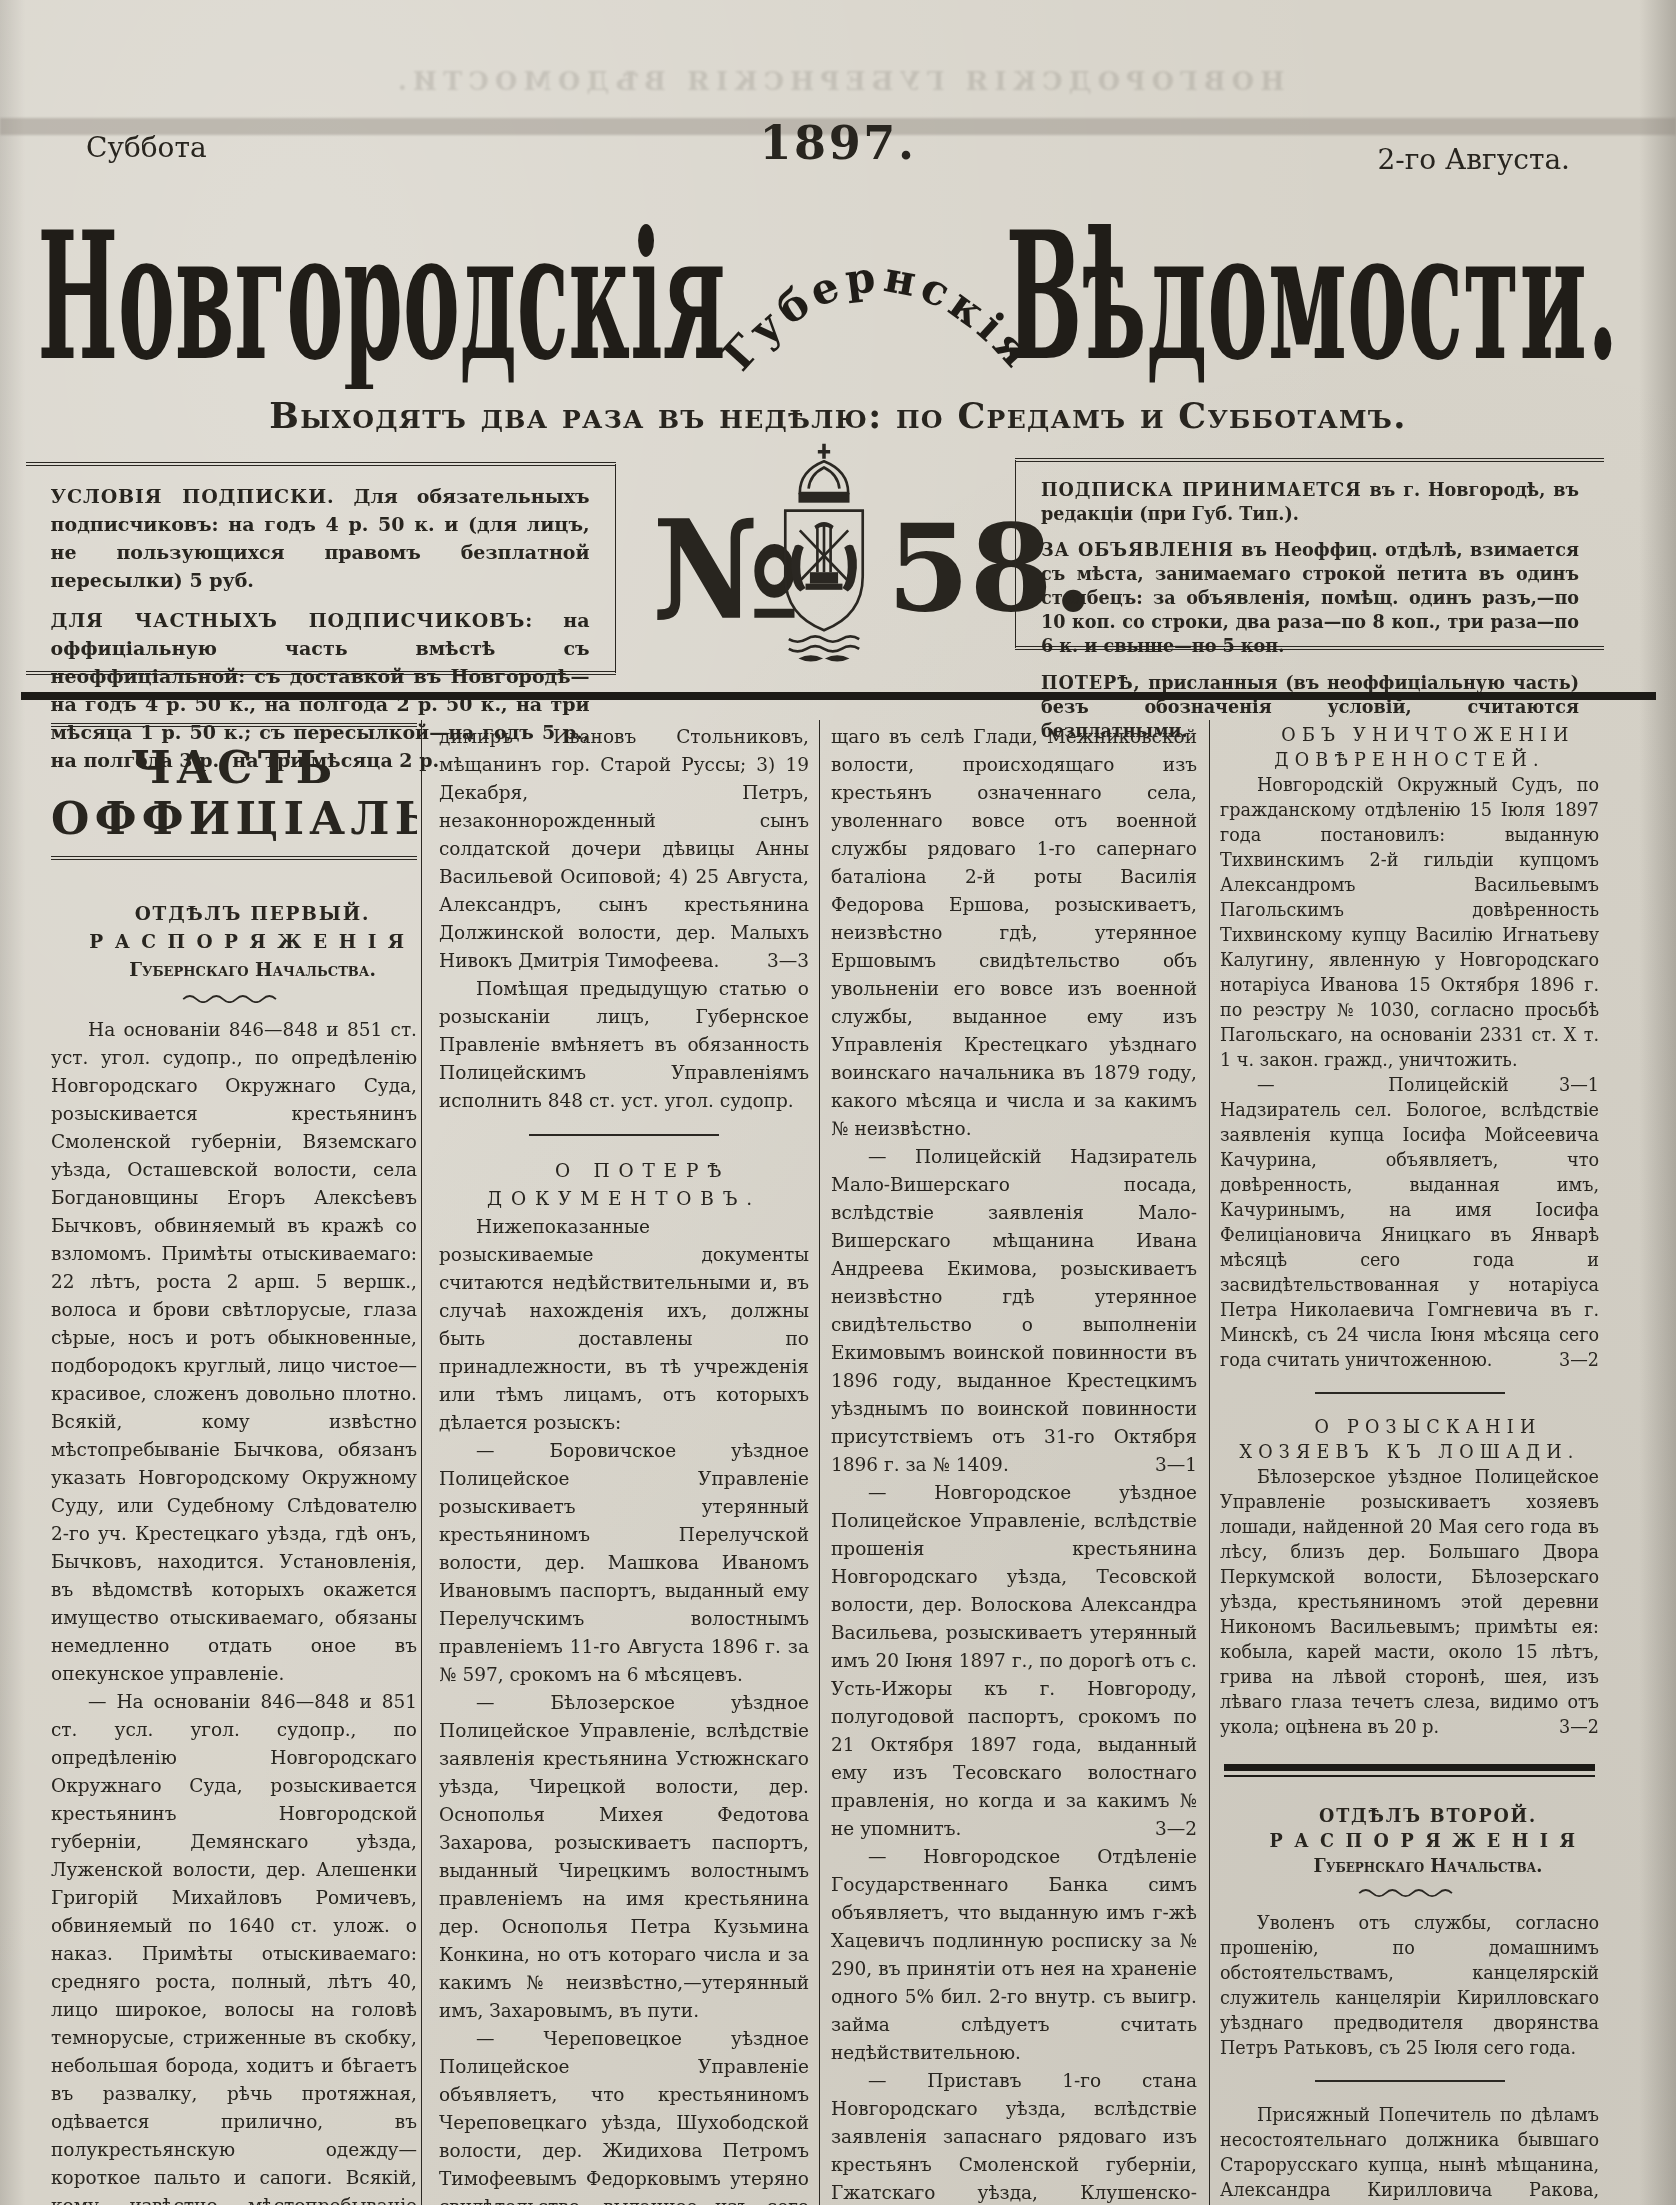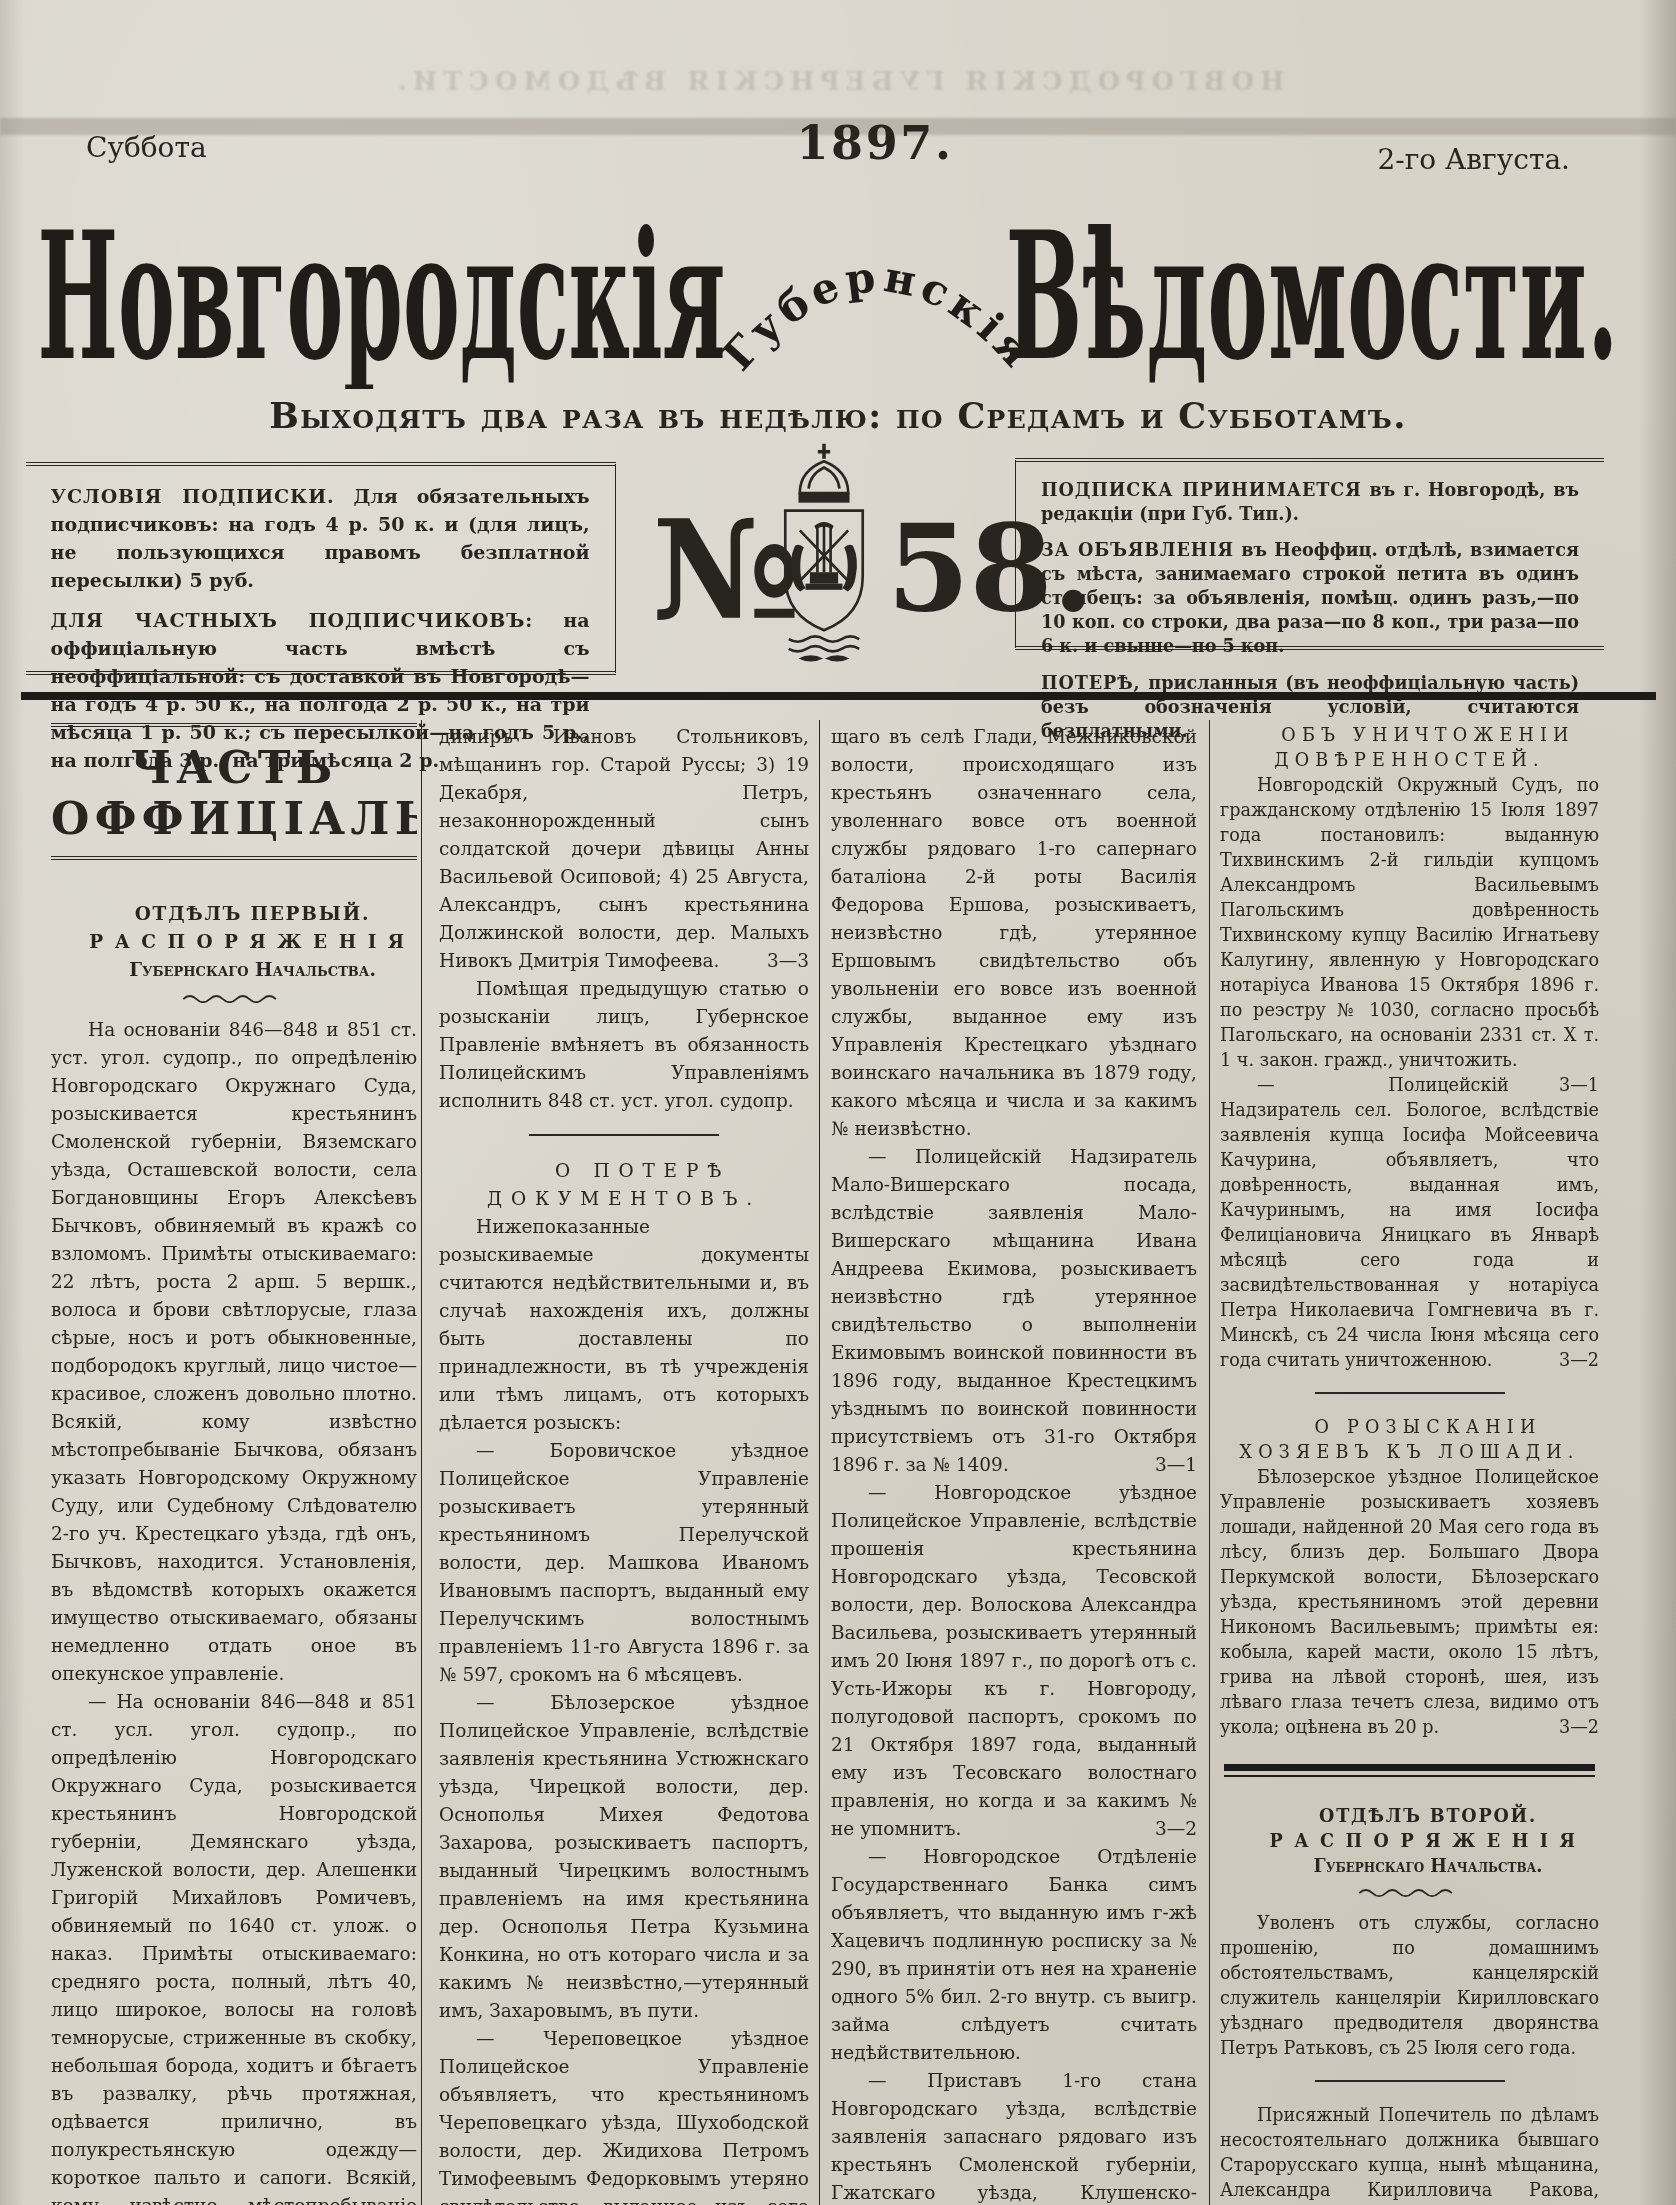--- a/index.html
+++ b/index.html
@@ -17,21 +17,21 @@
   .ghost-top{
     position:absolute; top:66px; left:50%;
     transform:translateX(-50%) scaleX(-1);
     font-size:25.6px; letter-spacing:6.2px; color:#5d594f; opacity:.18;
     filter:blur(1.3px); white-space:nowrap; font-weight:bold;
   }
   .gray-band{position:absolute; top:118px; left:0; width:1676px; height:17px;
     background:rgba(142,137,126,.42); filter:blur(0.9px);}
   .dateline{position:absolute; top:116px; left:0; width:1676px;}
   .dl-left{position:absolute; left:71px; top:15px; font-size:28px;margin-left:15px;}
-  .dl-center{position:absolute; left:50%; transform:translateX(-50%); top:0; font-size:46px; font-weight:bold; letter-spacing:2.6px;margin-left:37px;}
+  .dl-center{position:absolute; left:50%; transform:translateX(-50%); top:0; font-size:46px; font-weight:bold; letter-spacing:2.6px;}
   .dl-right{position:absolute; right:106px; top:27px; font-size:28px;}
   .masthead{position:absolute; top:168px; left:0;}
   .masthead text{fill:#201d18; font-family:"DejaVu Serif", serif; font-weight:bold;}
   .subtitle{position:absolute; top:395px; left:0; width:1676px; text-align:center;
     font-size:35px; font-weight:bold; font-variant:small-caps; letter-spacing:1.3px;}
   .box{position:absolute; box-sizing:border-box; border-top:4.4px double #2a2722; border-bottom:4.4px double #2a2722;
     padding:16px 25px 13.2px 25px; text-align:justify;}
   .box p{margin:0 0 12.3px 0;}
   .box .lead{font-weight:bold; letter-spacing:0.9px;}
   .box-left{left:25.6px; top:462px; width:590px; height:213px; border-right:1.3px solid #2a2722;

